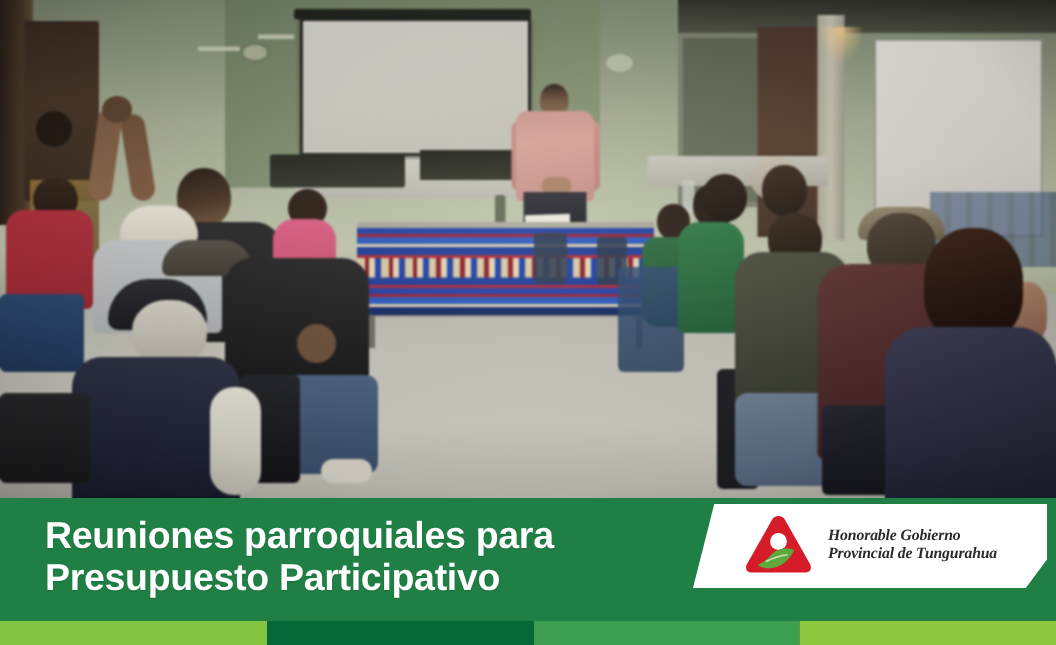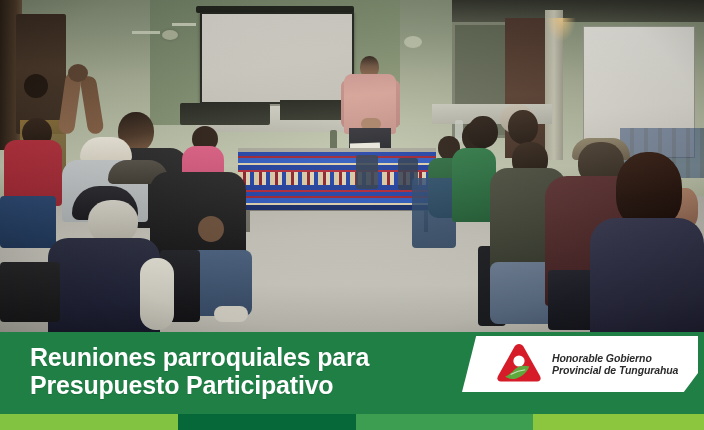--- a/index.html
+++ b/index.html
@@ -581,21 +581,21 @@
   <div class="logo-plaque" style="background: rgb(255, 255, 255);">
     <div class="logo-inner">
       <div class="logo-mark">
         <svg class="tri-svg" width="46" height="42" viewBox="0 0 46 42" aria-hidden="true">
           <path d="M23 1 C25 1 26.4 2 27.4 3.6 L44 33 C45.3 35.4 44.6 38.6 41.2 38.6 L4.8 38.6 C1.4 38.6 0.7 35.4 2 33 L18.6 3.6 C19.6 2 21 1 23 1 Z" fill="#D51C28"></path>
           <circle cx="23" cy="18" r="5.6" fill="#FFFFFF"></circle>
           <path d="M18.5 26.5 C22 22.6 28.5 21.8 33.4 23.6 C31 29 26.6 33.8 20.4 35.4 C15.6 36.6 11.4 35.6 9.2 33.6 C12 32.4 15.6 29.8 18.5 26.5 Z" fill="#5FA83B"></path>
           <path d="M14.6 31.4 C18.6 29.4 23.4 27.4 29.2 26.8" stroke="#FFFFFF" stroke-width="1.1" fill="none" opacity=".65"></path>
         </svg>
       </div>
-      <div class="logo-text" style="color: rgb(43, 43, 43);">Honorable Gobierno
+      <div class="logo-text" style="color: rgb(43, 43, 43); font-family: Liberation Serif, serif;">Honorable Gobierno
 Provincial de Tungurahua</div>
     </div>
   </div>
 
   <div class="strip">
     <div class="seg" style="background: rgb(130, 195, 65); width: 178px;"></div>
     <div class="seg" style="background: rgb(6, 104, 57); width: 178px;"></div>
     <div class="seg" style="background: rgb(61, 158, 82); width: 177px;"></div>
     <div class="seg" style="background: rgb(140, 198, 63); width: 171px;"></div>
   </div>

